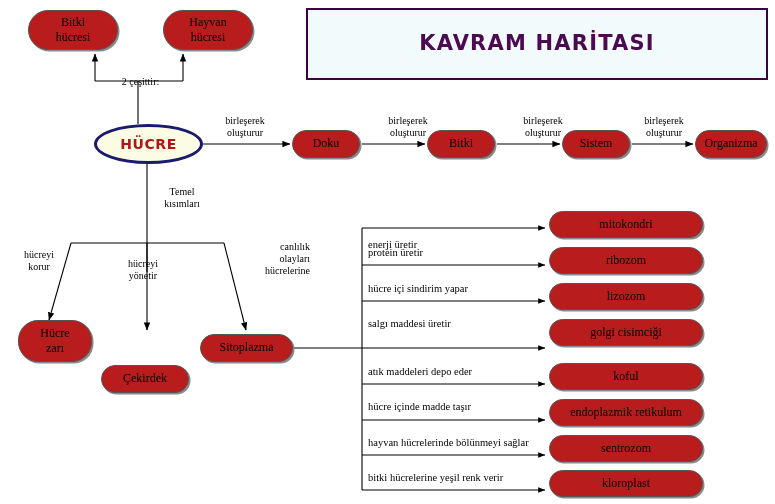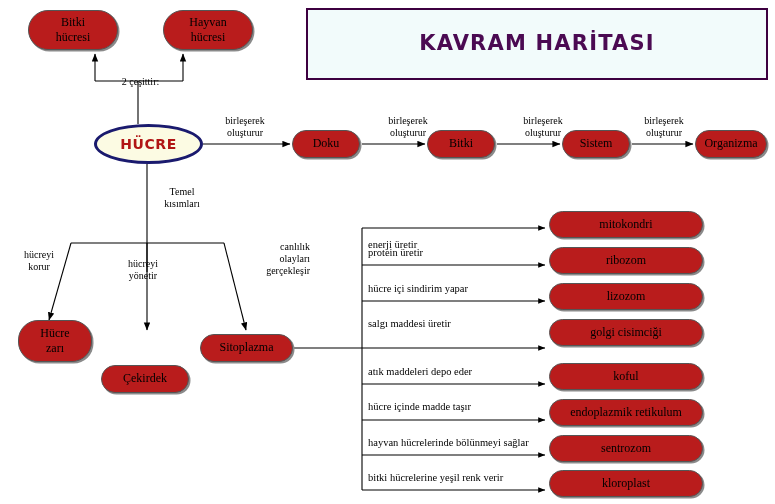--- a/index.html
+++ b/index.html
@@ -178,21 +178,21 @@
   <div>hücreyi</div>
   <div>korur</div>
 </div>
 <div class="elabel c" style="left:113px;top:258px;width:60px;">
   <div>hücreyi</div>
   <div>yönetir</div>
 </div>
 <div class="elabel l" style="left:236px;top:241px;width:74px;">
   <div>canlılık</div>
   <div>olayları</div>
-  <div>gerçekleşir</div>
+  <div>hücrelerine</div>
 </div>
 
 <div class="node two-line" style="left:18px;top:320px;width:74px;height:42px;">
   <div>
     <div>Hücre</div>
     <div>zarı</div>
   </div>
 </div>
 <div class="node" style="left:101px;top:334px;width:88px;height:28px;margin-top:31px;">
   <span>Çekirdek</span>

